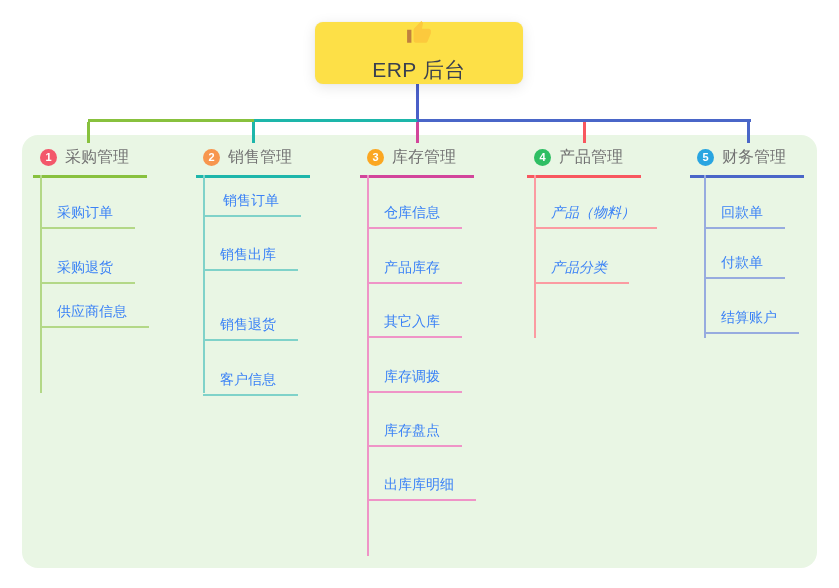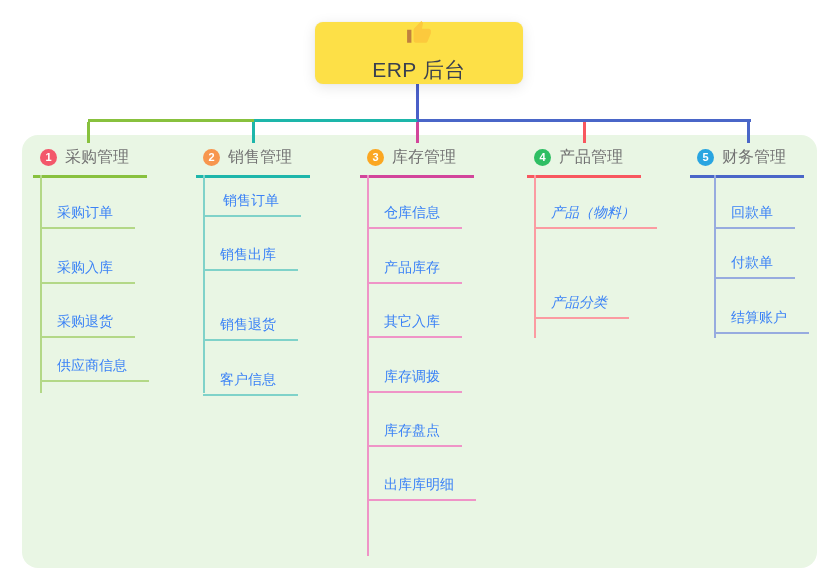--- a/index.html
+++ b/index.html
@@ -61,21 +61,20 @@
     <span class="root-label">ERP 后台</span>
   </div>
 
   <div id="branches">
       <div class="branch" style="left: 33px; top: 147px;"><div class="branch-header" style="border-bottom-color: rgb(136, 193, 62);">
           <span class="badge" style="background: rgb(243, 88, 107);">1</span>
           <span class="branch-label">采购管理</span>
         </div><div class="children" style="left: 7px; top: 28px; height: 217.6px;">
           <div class="vline" style="background: rgb(179, 216, 135);"></div>
           <div class="child-row" style="border-bottom-color: rgb(179, 216, 135); height: 54.4px;">采购订单</div>
-          <div class="child-row" style="border-bottom-color: rgb(179, 216, 135); height: 54.4px;">采购入库</div>
           <div class="child-row" style="border-bottom-color: rgb(179, 216, 135); height: 54.4px;">采购退货</div>
           <div class="child-row" style="border-bottom-color: rgb(179, 216, 135); height: 44px;">供应商信息</div>
         </div></div>
       <div class="branch" style="left: 196px; top: 147px;"><div class="branch-header" style="border-bottom-color: rgb(29, 182, 170);">
           <span class="badge" style="background: rgb(247, 150, 78);">2</span>
           <span class="branch-label">销售管理</span>
         </div><div class="children" style="left: 7px; top: 28px; height: 217.6px;">
           <div class="vline" style="background: rgb(127, 210, 201);"></div>
           <div class="child-row" style="border-bottom-color: rgb(127, 210, 201); height: 42px; padding-left: 20px;">销售订单</div>
           <div class="child-row" style="border-bottom-color: rgb(127, 210, 201); height: 54.4px; text-align: center;">销售出库</div>
@@ -93,25 +92,25 @@
           <div class="child-row" style="border-bottom-color: rgb(239, 148, 199); height: 54.4px; font-family: Liberation Serif, serif;">库存调拨</div>
           <div class="child-row" style="border-bottom-color: rgb(239, 148, 199); height: 54.4px;">库存盘点</div>
           <div class="child-row" style="border-bottom-color: rgb(239, 148, 199); height: 54.4px;">出库库明细</div>
         </div></div>
       <div class="branch" style="left: 527px; top: 147px;"><div class="branch-header" style="border-bottom-color: rgb(248, 87, 95);">
           <span class="badge" style="background: rgb(47, 190, 99);">4</span>
           <span class="branch-label">产品管理</span>
         </div><div class="children" style="left: 7px; top: 28px; height: 163.2px; font-style: italic;">
           <div class="vline" style="background: rgb(251, 155, 161);"></div>
           <div class="child-row" style="border-bottom-color: rgb(251, 155, 161); height: 54.4px;">产品（物料）</div>
-          <div class="child-row" style="border-bottom-color: rgb(251, 155, 161); height: 54.4px; margin-top: 35px;">产品分类</div>
+          <div class="child-row" style="border-bottom-color: rgb(251, 155, 161); height: 54.4px;">产品分类</div>
         </div></div>
       <div class="branch" style="left: 690px; top: 147px;"><div class="branch-header" style="border-bottom-color: rgb(74, 102, 200);">
           <span class="badge" style="background: rgb(41, 165, 225);">5</span>
           <span class="branch-label">财务管理</span>
-        </div><div class="children" style="left: 24px; top: 28px; height: 163.2px;">
+        </div><div class="children" style="left: 14px; top: 28px; height: 163.2px;">
           <div class="vline" style="background: rgb(151, 171, 223);"></div>
           <div class="child-row" style="border-bottom-color: rgb(151, 171, 223); height: 54.4px;">回款单</div>
           <div class="child-row" style="border-bottom-color: rgb(151, 171, 223); height: 50px;">付款单</div>
           <div class="child-row" style="border-bottom-color: rgb(151, 171, 223); height: 54.4px;">结算账户</div>
         </div></div>
     </div>
 </div>
 
 </body></html>

